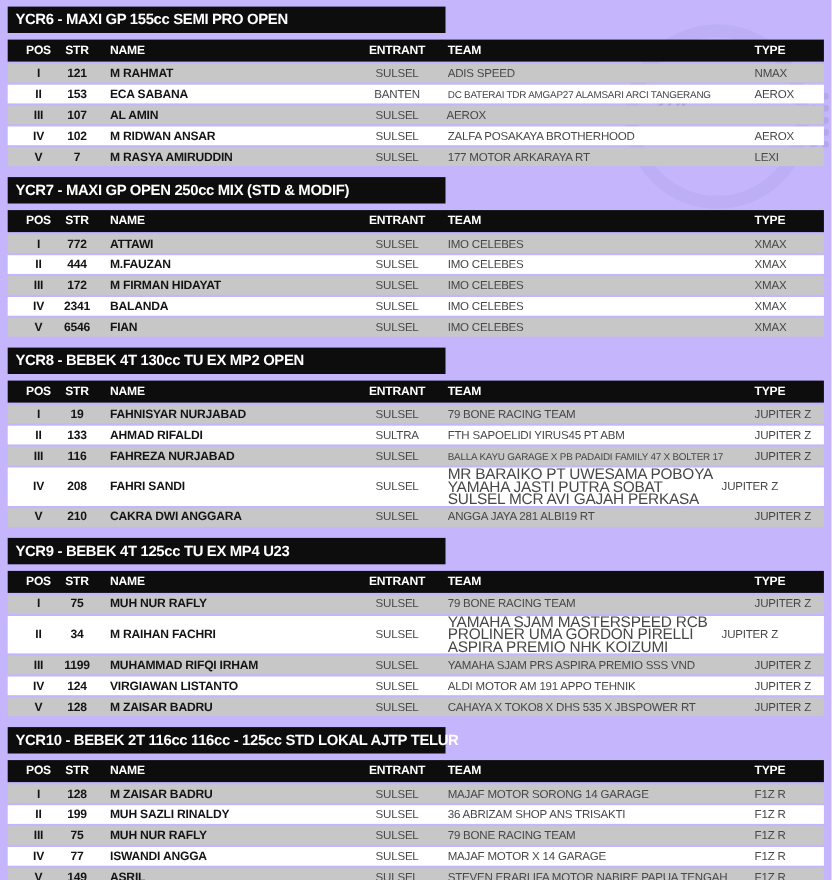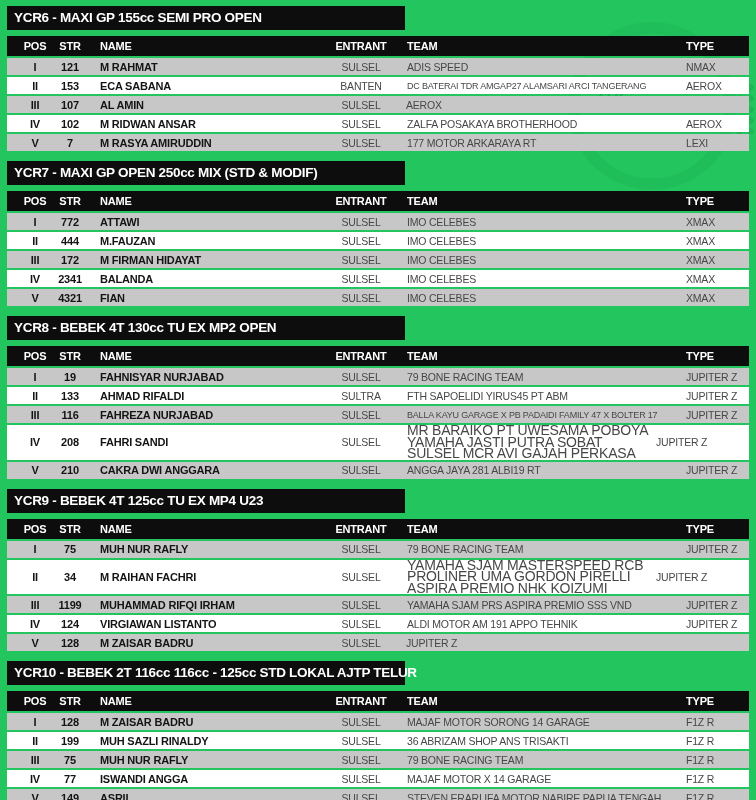--- a/index.html
+++ b/index.html
@@ -1,19 +1,19 @@
 <!DOCTYPE html>
 <html><head>
 <meta charset="utf-8">
 <style>
   * { margin:0; padding:0; box-sizing:border-box; }
   html,body { background:#ffffff; }
   body { font-family:"Liberation Sans", sans-serif; }
 
-  .page { position:relative; width:756px; height:800px; background:#22c55e; overflow:hidden; }
+  .page { position:relative; width:756px; height:800px; background:#c4b5fd; overflow:hidden; }
 
   .sections { position:relative; padding:6px 7px 0 7px; z-index:2; }
   .section { margin-bottom:10px; }
 
   .title-bar {
     width:398px; height:24px; background:#0d0d0d;
     color:#fff; font-weight:bold; font-size:13.5px; line-height:24px;
     padding-left:7px; letter-spacing:-0.3px; white-space:nowrap;
   }
 
@@ -169,21 +169,21 @@
     <span class="c pos">IV</span>
     <span class="c str">2341</span>
     <span class="c name">BALANDA</span>
     <span class="c entrant">SULSEL</span>
     <span class="c team">IMO CELEBES</span>
     <span class="c type">XMAX</span>
   </div>
 
   <div class="row shade">
     <span class="c pos">V</span>
-    <span class="c str">4321</span>
+    <span class="c str">6546</span>
     <span class="c name">FIAN</span>
     <span class="c entrant">SULSEL</span>
     <span class="c team">IMO CELEBES</span>
     <span class="c type">XMAX</span>
   </div>
 </div>
   </section>
 
   <section class="section">
     <div class="title-bar">
@@ -292,20 +292,21 @@
     <span class="c entrant">SULSEL</span>
     <span class="c team">ALDI MOTOR AM 191 APPO TEHNIK</span>
     <span class="c type">JUPITER Z</span>
   </div>
 
   <div class="row shade">
     <span class="c pos">V</span>
     <span class="c str">128</span>
     <span class="c name">M ZAISAR BADRU</span>
     <span class="c entrant">SULSEL</span>
+    <span class="c team">CAHAYA X TOKO8 X DHS 535 X JBSPOWER RT</span>
     <span class="c type">JUPITER Z</span>
   </div>
 </div>
   </section>
 
   <section class="section">
     <div class="title-bar">
       <span>YCR10 - BEBEK 2T 116cc 116cc - 125cc STD LOKAL AJTP TELUR</span>
     </div>
     <div class="thead">

